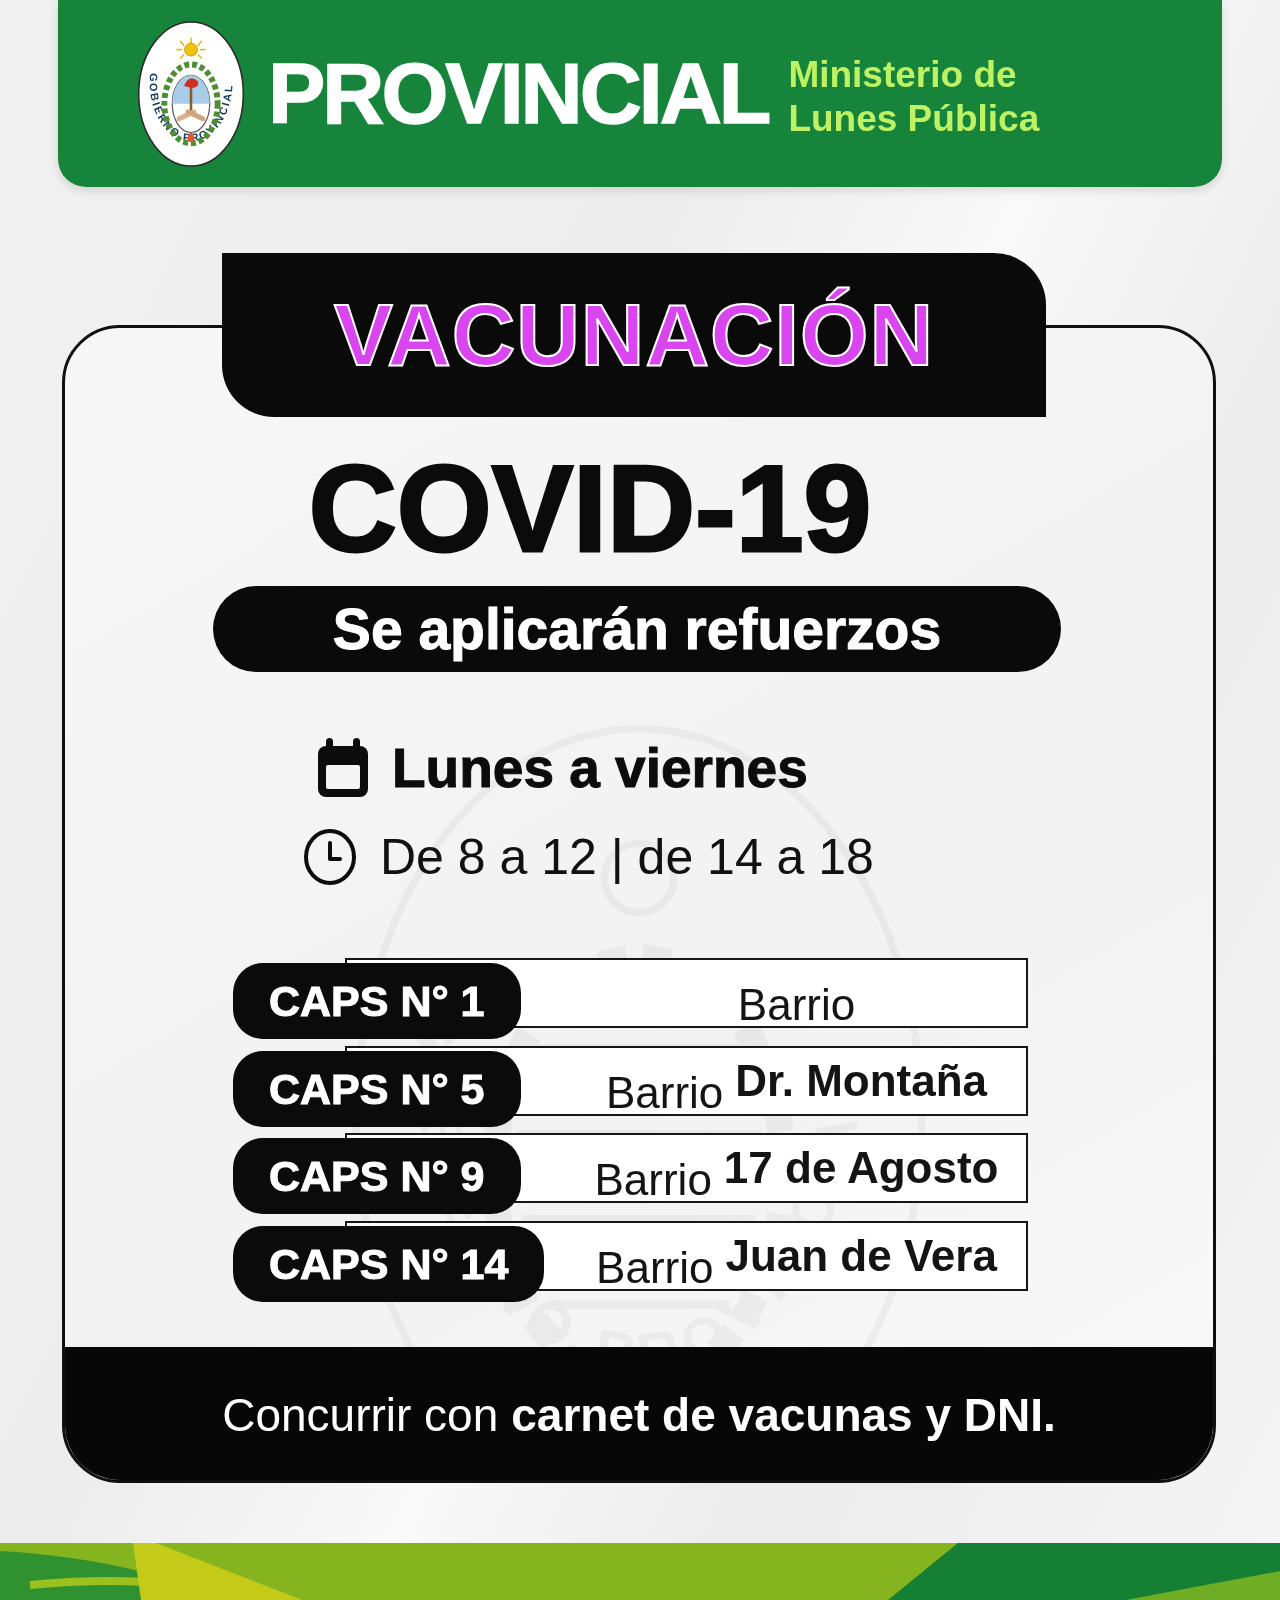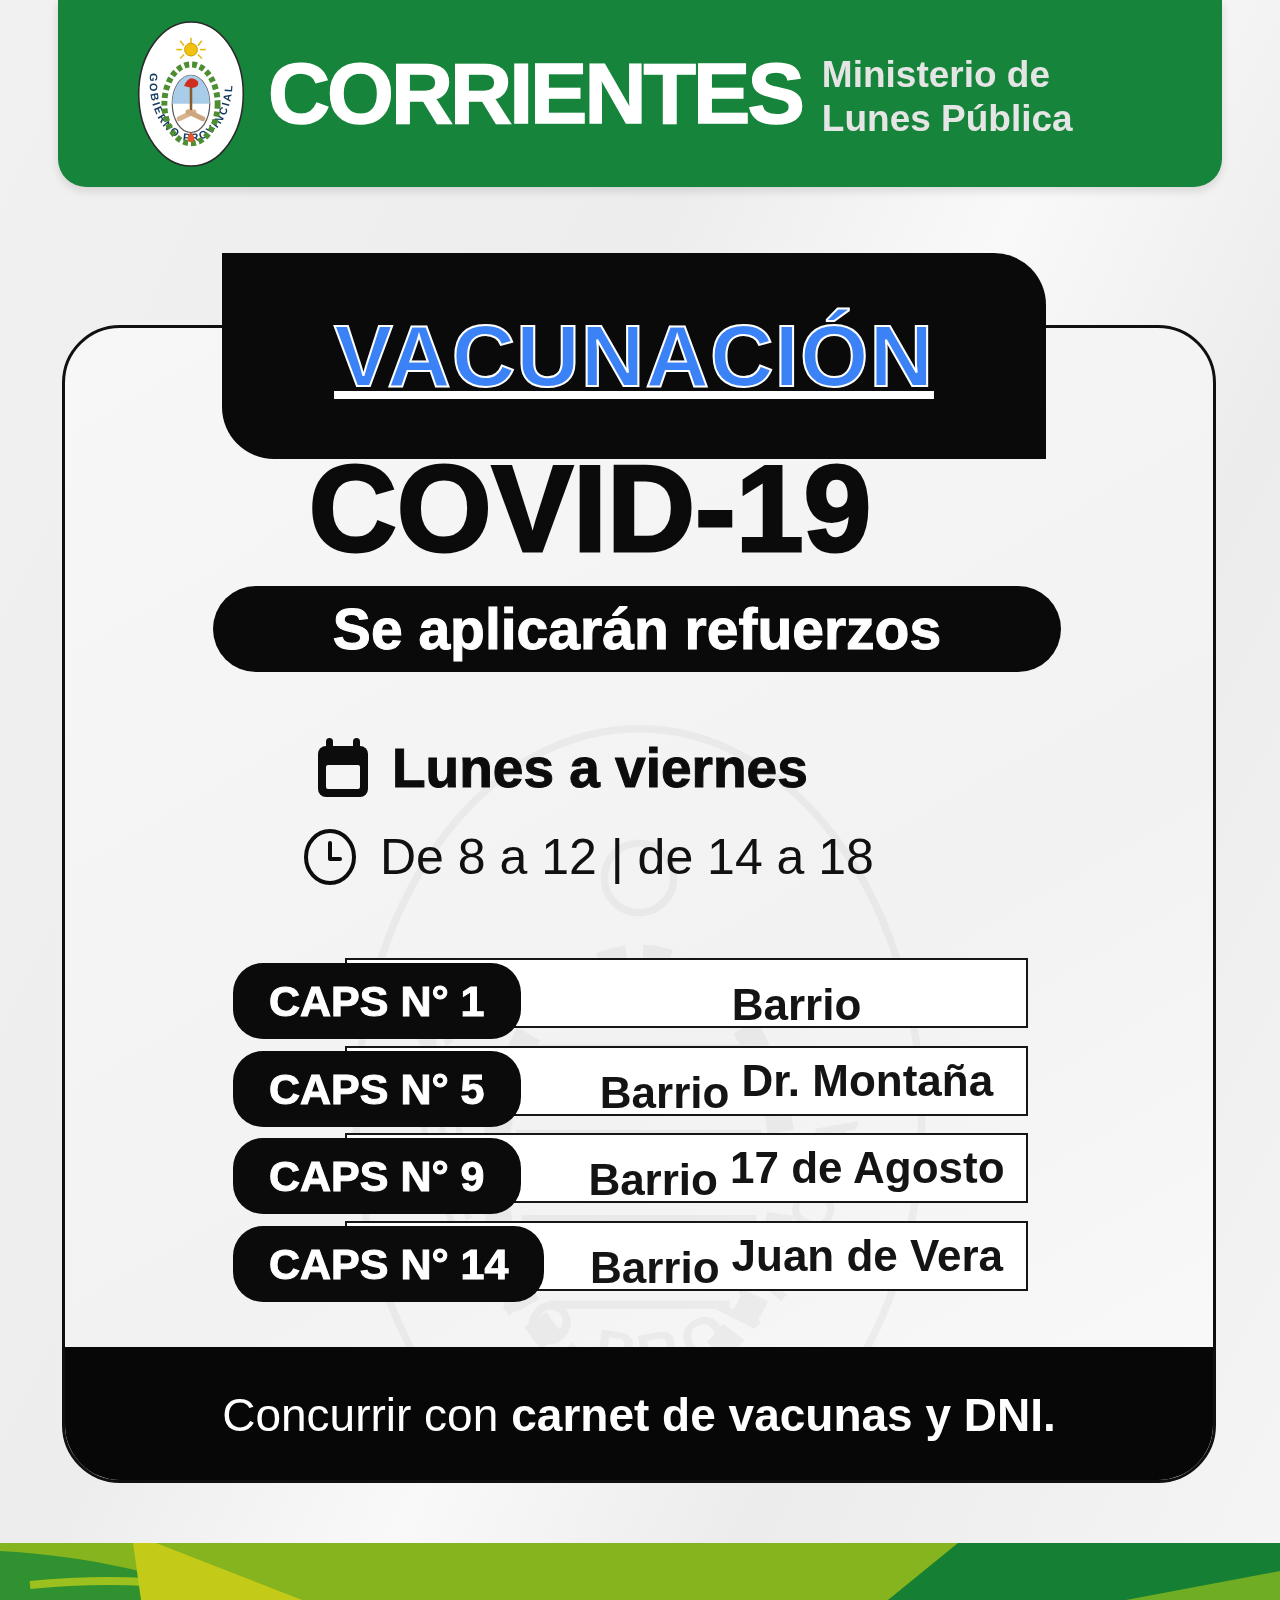--- a/index.html
+++ b/index.html
@@ -16,21 +16,21 @@
     position:absolute; left:58px; top:0; width:1164px; height:187px;
     background:#16843a; border-radius:0 0 28px 28px;
     display:flex; align-items:center; padding-left:78px;
     box-shadow:0 4px 10px rgba(0,0,0,.12);
   }
   .brand{
     color:#fff; font-size:86px; font-weight:800; letter-spacing:-3px;
     margin-left:22px; white-space:nowrap; -webkit-text-stroke:1.5px #fff;
   }
   .ministry{
-    color:#e5e5e5; font-size:37px; font-weight:700; line-height:1.18;
+    color:#bef264; font-size:37px; font-weight:700; line-height:1.18;
     margin-left:20px; padding-top:6px;
   }
 
   
   .card{
     position:absolute; left:62px; top:325px; width:1154px; height:1158px;
     background:linear-gradient(150deg,#f7f7f7 0%,#f2f2f2 60%,#fafafa 100%);
     border:3px solid #101010; border-radius:58px; overflow:hidden;
   }
   .watermark{
@@ -41,24 +41,24 @@
     position:absolute; left:-3px; right:-3px; bottom:-3px; height:136px;
     background:#070707; border-radius:0 0 56px 56px;
     display:flex; align-items:center; justify-content:center; gap:13px;
     color:#fff; font-size:46px;
   }
   .card-footer .light{ font-weight:400; }
   .card-footer .bold{ font-weight:700; }
 
   
   .title-pill{
-    position:absolute; left:222px; top:253px; width:824px; height:206px;
+    position:absolute; left:222px; top:253px; width:824px; height:164px;
     background:#0a0a0a; border-radius:0 52px 0 52px; z-index:3;
     display:flex; align-items:center; justify-content:center;
-    color:#3b82f6; font-size:88px; font-weight:800; letter-spacing:1px;text-decoration:underline;
+    color:#d946ef; font-size:88px; font-weight:800; letter-spacing:1px;
     -webkit-text-stroke:2px #fff;
   }
   .covid-title{
     position:absolute; left:62px; top:448px; width:1056px; z-index:2;
     text-align:center; color:#0b0b0b; font-size:122px; font-weight:800;
     letter-spacing:0px; -webkit-text-stroke:3px #0b0b0b; line-height:1;
   }
   .sub-pill{
     position:absolute; left:213px; top:586px; width:848px; height:86px; z-index:2;
     background:#0a0a0a; border-radius:43px;
@@ -75,21 +75,21 @@
   .hours-text{ margin-left:22px; font-size:50px; font-weight:400; color:#111; }
 
   
   .caps-row{ position:absolute; left:233px; width:795px; height:70px; z-index:2; }
   .caps-box{
     position:absolute; left:112px; right:0; top:0; bottom:0;
     background:#fff; border:2px solid #161616;
     display:flex; align-items:center; justify-content:center; gap:12px;
     padding-left:220px; font-size:44px; color:#141414; white-space:nowrap;
   }
-  .caps-box .prefix{ font-weight:700;margin-top:24px; }
+  .caps-box .prefix{ font-weight:400;margin-top:24px; }
   .caps-box .name{ font-weight:800; }
   .caps-pill{
     position:absolute; left:0; top:5px; height:76px; padding:0 36px;
     background:#0b0b0b; border-radius:30px;
     display:flex; align-items:center; justify-content:center;
     color:#fff; font-size:43px; font-weight:800; white-space:nowrap;
     -webkit-text-stroke:1px #fff;
   }
   .row-0{ top:958px; } .row-1{ top:1046px; } .row-2{ top:1133px; } .row-3{ top:1221px; }
 
@@ -121,21 +121,21 @@
       <circle cx="55" cy="30" r="6.5" fill="#f2c00e" stroke="#c79e08" stroke-width="1"></circle>
       <ellipse cx="55" cy="85" rx="27" ry="40" fill="none" stroke="#4e8e33" stroke-width="6" stroke-dasharray="5 3"></ellipse>
       <ellipse cx="55" cy="85" rx="19" ry="29" fill="#ffffff" stroke="#5a5a5a" stroke-width="1.2"></ellipse>
       <path d="M36,85 a19,29 0 0 1 38,0 z" fill="#a9cde9"></path>
       <line x1="55" y1="97" x2="55" y2="64" stroke="#8a5a2b" stroke-width="2.6"></line>
       <path d="M48,67 q5,-13 14,-5 q2,6 -6,7 z" fill="#cf2e20"></path>
       <line x1="43" y1="100" x2="58" y2="93" stroke="#d9b38c" stroke-width="5" stroke-linecap="round"></line>
       <line x1="67" y1="100" x2="52" y2="93" stroke="#cda57e" stroke-width="5" stroke-linecap="round"></line>
       <path d="M52,118 q3,-8 6,0 q2,5 -3,6 q-5,-1 -3,-6" fill="#e2572b"></path>
     </svg>
-    <div class="brand">CORRIENTES</div>
+    <div class="brand">PROVINCIAL</div>
     <div class="ministry">
       <div>Ministerio de</div>
       <div>Lunes Pública</div>
     </div>
   </div>
 
   <div class="card">
     <svg class="watermark" viewBox="0 0 110 150" preserveAspectRatio="xMidYMid meet" aria-hidden="true">
       <ellipse cx="55" cy="75" rx="53" ry="73" fill="none" stroke="#777" stroke-width="1.4"></ellipse>
       <path id="wmArc" d="M 14,50 A 42,60 0 1 0 96,50" fill="none"></path>

